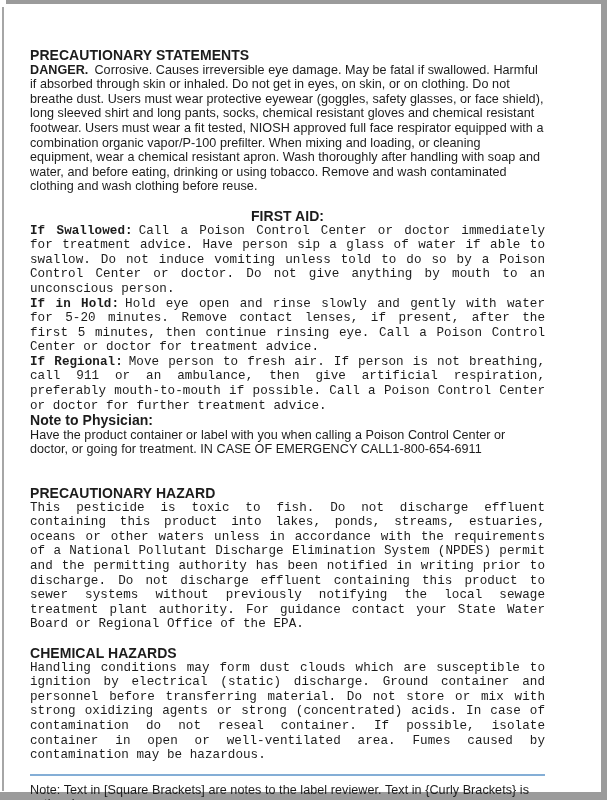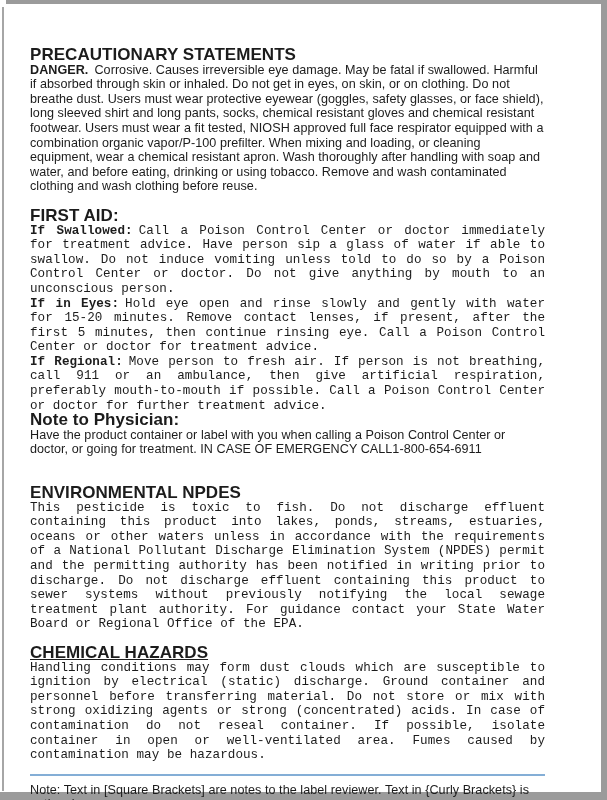--- a/index.html
+++ b/index.html
@@ -21,31 +21,31 @@
   .content {
     position: absolute;
     left: 30px;
     top: 48px;
     width: 515px;
     font-size: 12.6px;
     line-height: 14.6px;
     letter-spacing: 0.05px;
   }
   h2 {
-    font-size: 17px;
+    font-size: 14px;
     line-height: 14.6px;
     font-weight: bold;
     letter-spacing: 0.05px;
   }
   p { margin: 0; }
   .justify { text-align: justify; font-family: Liberation Mono, monospace; }
   .lead { font-weight: bold; margin-right: 6px; }
-  .gap-1 { margin-top: 15px; }   
+  .gap-1 { margin-top: 15px; text-align: center; }   
   .gap-env { margin-top: 29px; } 
-  .gap-chem { margin-top: 14px; text-decoration: underline; }
+  .gap-chem { margin-top: 14px; }
 
   .footer { margin-top: 11px; }
   .divider { height: 2px; background: #84aed6; margin-bottom: 7px; }
   .note-line { }
   .footer-last { display: flex; justify-content: space-between; }
   .page-num { margin-right: 44px; }
 </style>
 </head>
 <body>
 
@@ -58,28 +58,28 @@
 
   <h2>PRECAUTIONARY STATEMENTS</h2>
 
   <p class="danger"><strong class="lead">DANGER.</strong><span>Corrosive.  Causes irreversible eye damage. May be fatal if swallowed.  Harmful if absorbed through skin or inhaled.  Do not get in eyes, on skin, or on clothing.  Do not breathe dust.  Users must wear protective eyewear (goggles, safety glasses, or face shield), long sleeved shirt and long pants, socks, chemical resistant gloves and chemical resistant footwear. Users must wear a fit tested, NIOSH approved full face respirator equipped with a combination organic vapor/P-100 prefilter.  When mixing and loading, or cleaning equipment, wear a chemical resistant apron.   Wash thoroughly after handling with soap and water, and before eating, drinking or using tobacco. Remove and wash contaminated clothing and wash clothing before reuse.</span></p>
 
   <h2 class="gap-1">FIRST AID:</h2>
 
   <p class="justify"><strong class="lead">If Swallowed:</strong><span>Call a Poison Control Center or doctor immediately for treatment advice.  Have person sip a glass of water if able to swallow.  Do not induce vomiting unless told to do so by a Poison Control Center or doctor.  Do not give anything by mouth to an unconscious person.</span></p>
 
 
-  <p class="justify"><strong class="lead">If in Eyes:</strong><span>Hold eye open and rinse slowly and gently with water for 15-20 minutes.  Remove contact lenses, if present, after the first 5 minutes, then continue rinsing eye.  Call a Poison Control Center or doctor for treatment advice.</span></p>
+  <p class="justify"><strong class="lead">If in Hold:</strong><span>Hold eye open and rinse slowly and gently with water for 5-20 minutes.  Remove contact lenses, if present, after the first 5 minutes, then continue rinsing eye.  Call a Poison Control Center or doctor for treatment advice.</span></p>
 
   <p class="justify"><strong class="lead">If Regional:</strong><span>Move person to fresh air.  If person is not breathing, call 911 or an ambulance, then give artificial respiration, preferably mouth-to-mouth if possible.  Call a Poison Control Center or doctor for further treatment advice.</span></p>
 
   <h2>Note to Physician:</h2>
   <p>Have the product container or label with you when calling a Poison Control Center or doctor, or going for treatment.  IN CASE OF EMERGENCY CALL1-800-654-6911</p>
 
-  <h2 class="gap-env">ENVIRONMENTAL NPDES</h2>
+  <h2 class="gap-env">PRECAUTIONARY HAZARD</h2>
   <p class="justify">This pesticide is toxic to fish.  Do not discharge effluent containing this product into lakes, ponds, streams, estuaries, oceans or other waters unless in accordance with the requirements of a National Pollutant Discharge Elimination System (NPDES) permit and the permitting authority has been notified in writing prior to discharge.  Do not discharge effluent containing this product to sewer systems without previously notifying the local sewage treatment plant authority.  For guidance contact your State Water Board or Regional Office of the EPA.</p>
 
   <h2 class="gap-chem">CHEMICAL HAZARDS</h2>
   <p class="justify">Handling conditions may form dust clouds which are susceptible to ignition by electrical (static) discharge.  Ground container and personnel before transferring material.  Do not store or mix with strong oxidizing agents or strong (concentrated) acids.  In case of contamination do not reseal container.  If possible, isolate container in open or well-ventilated area.  Fumes caused by contamination may be hazardous.</p>
 
   <div class="footer">
     <div class="divider" style="background: rgb(132, 174, 214);"></div>
     <div class="note-line">Note:  Text in [Square Brackets] are notes to the label reviewer.  Text in {Curly Brackets} is optional.</div>
     <div>Zinc Omadine Powder Industrial Microbiostat</div>
     <div>EPA Reg. No. 1258-840</div>

